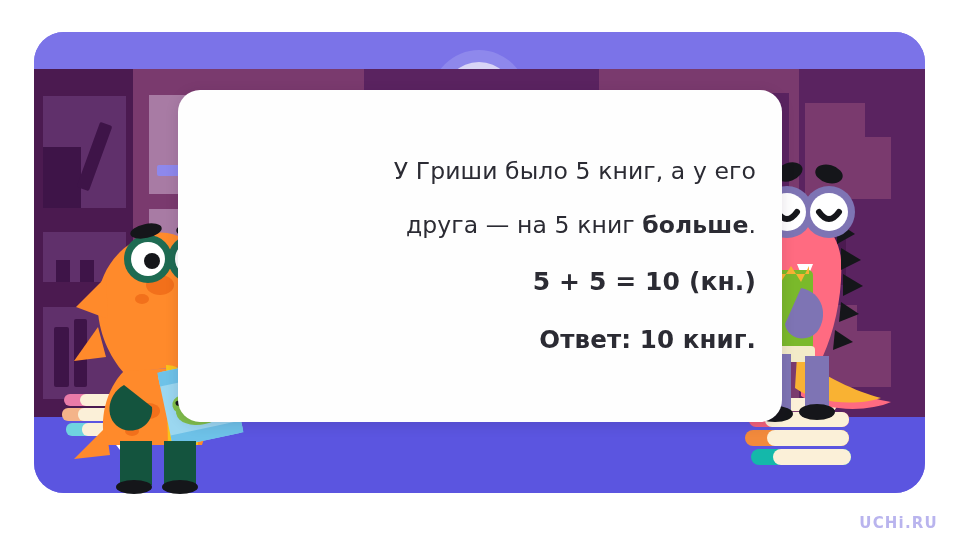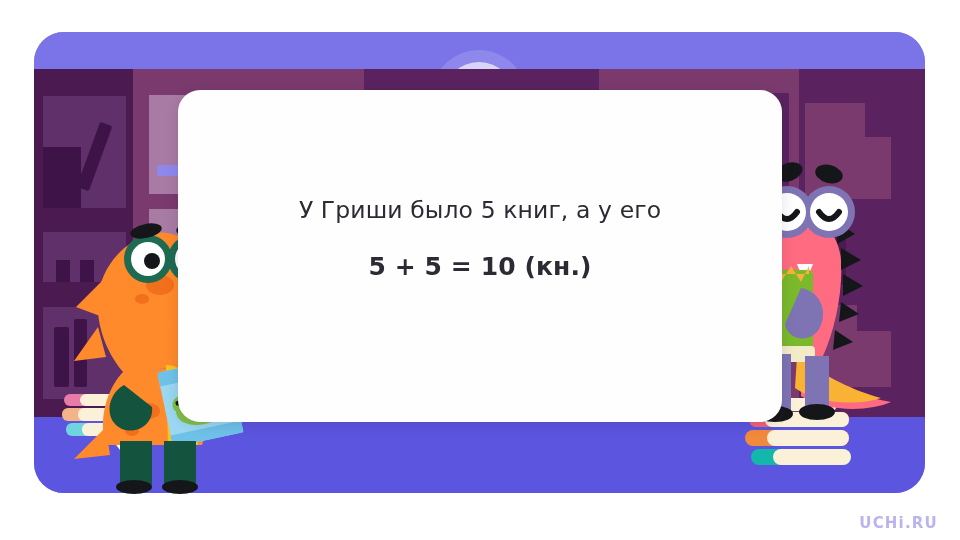--- a/index.html
+++ b/index.html
@@ -47,21 +47,21 @@
 
   
   .card{
     position:absolute;left:178px;top:90px;width:604px;height:332px;
     background:#FEFEFE;border-radius:22px;
     box-shadow:0 3px 14px rgba(40,10,55,.13);
     display:flex;flex-direction:column;align-items:center;justify-content:center;
     padding:10px 26px;box-sizing:border-box;
   }
   .line{
-    width:100%;text-align:center;color:#2B2B33;
+    width:100%;text-align:right;color:#2B2B33;
     font-size:23.5px;line-height:1.0;margin:0;letter-spacing:.1px;
   }
   .l1{margin-bottom:31px;}
   .l2{margin-bottom:31px;}
   .l3{margin-bottom:37px;}
   .bold{font-weight:bold;}
   .eq{font-weight:bold;font-size:25px;margin-bottom:34px;}
   .ans{font-weight:bold;font-size:24.5px;}
 
   
@@ -258,18 +258,20 @@
     <path d="M168 182 L186 176 L182 186 L190 190 L176 196 Z" fill="#FF8A2B"></path>
 
     <rect x="58" y="226" width="32" height="44" fill="#14543E"></rect>
     <rect x="102" y="226" width="32" height="44" fill="#14543E"></rect>
     <ellipse cx="72" cy="272" rx="18" ry="7" fill="#15161A"></ellipse>
     <ellipse cx="118" cy="272" rx="18" ry="7" fill="#15161A"></ellipse>
   </svg>
 
   <div class="card">
     <p class="line l1">У Гриши было 5 книг, а у его</p>
+    <p class="line l2"><span>друга — на 5 книг </span><span class="bold">больше</span><span>.</span></p>
     <p class="line eq">5 + 5 = 10 (кн.)</p>
+    <p class="line ans">Ответ: 10 книг.</p>
   </div>
 
   <div class="logo">UCHi.RU</div>
 
 </div>
 
 </body></html>

